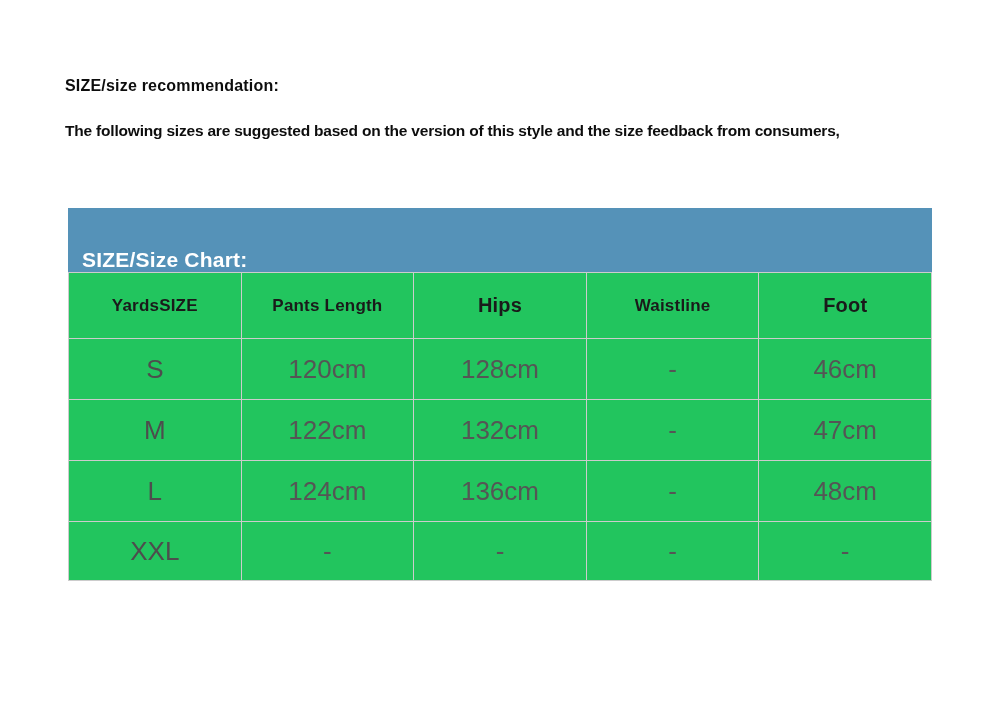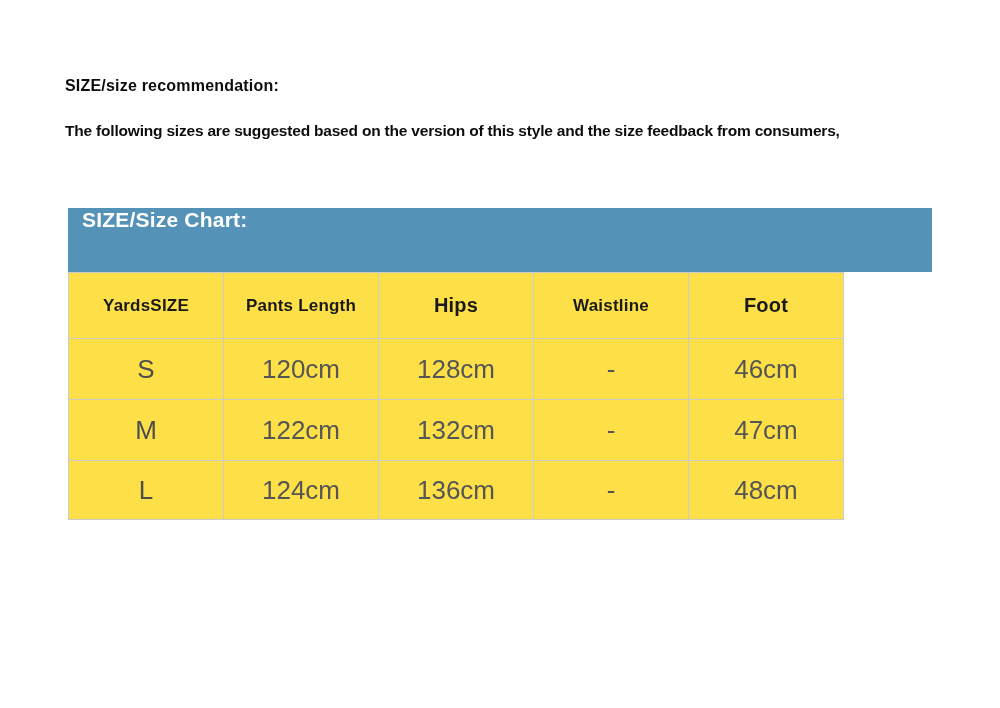--- a/index.html
+++ b/index.html
@@ -42,38 +42,38 @@
 
   .chart-header-bar {
     position: absolute;
     left: 68px;
     top: 208px;
     width: 864px;
     height: 64px;
     background: #5592b8;
     box-sizing: border-box;
     display: flex;
-    align-items: flex-start;
+    align-items: flex-end;
     padding-left: 14px;
   }
   .chart-header-bar .bar-label {
     color: #ffffff;
     font-size: 21px;
     font-weight: bold;
     letter-spacing: 0.2px;
   }
 
   table.size-table {
     position: absolute;
     left: 68px;
     top: 272px;
-    width: 776px;
+    width: 864px;
     border-collapse: collapse;
     table-layout: fixed;
-    background: #fde047;
+    background: #22c55e;
   }
   .size-table th,
   .size-table td {
     border: 1px solid #cccccc;
     text-align: center;
     vertical-align: middle;
     padding: 0;
   }
   .size-table th {
     height: 65px;
@@ -137,14 +137,21 @@
       <td>-</td>
       <td>47cm</td>
     </tr>
     <tr>
       <td>L</td>
       <td>124cm</td>
       <td>136cm</td>
       <td>-</td>
       <td>48cm</td>
     </tr>
+    <tr>
+      <td>XXL</td>
+      <td>-</td>
+      <td>-</td>
+      <td>-</td>
+      <td>-</td>
+    </tr>
   </tbody>
 </table>
 
 </body></html>

